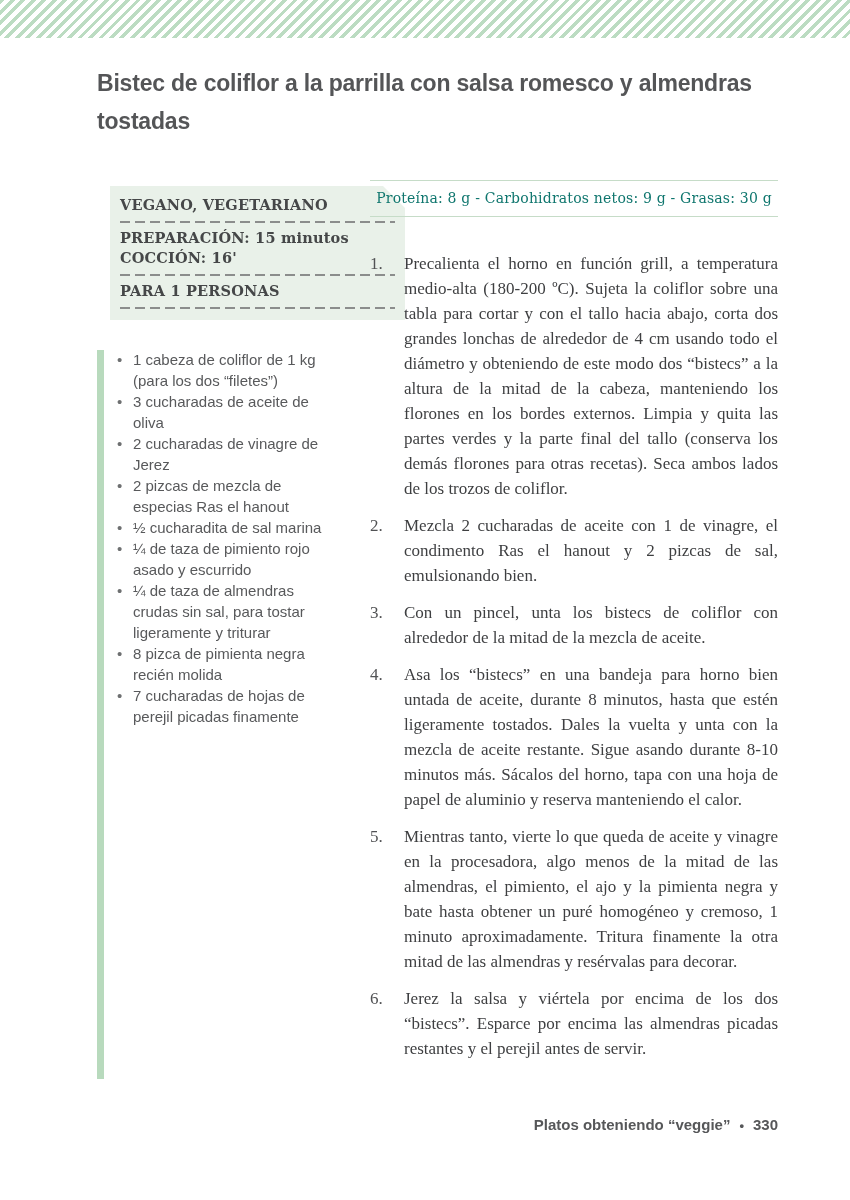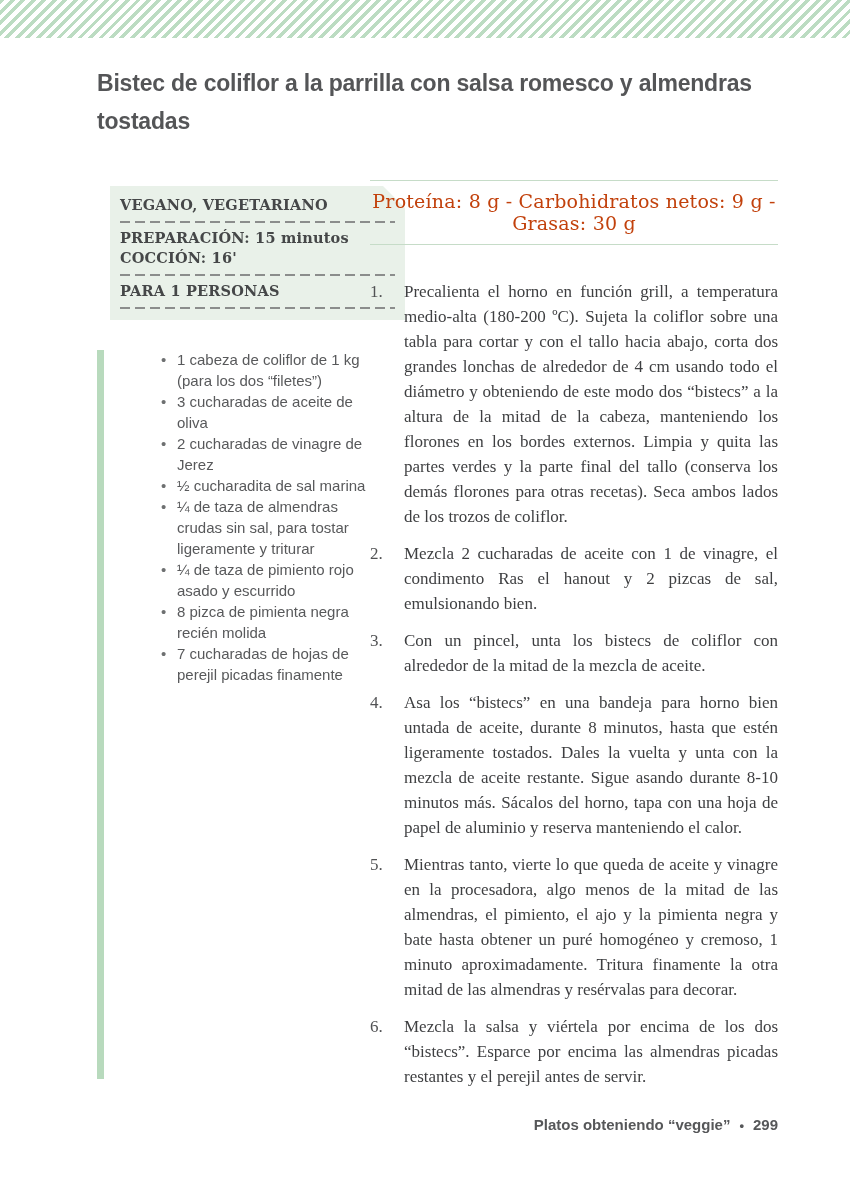--- a/index.html
+++ b/index.html
@@ -56,39 +56,38 @@
   
   .green-bar{
     position:absolute;left:97px;top:350px;width:7px;height:729px;
     background:var(--bar_green);
   }
   .ingredients-list{
     position:absolute;left:104px;top:349px;width:234px;
     list-style:none;
     font-size:15px;line-height:21px;
     color:var(--ingredient_text);
-    margin-left:44px;
   }
   .ingredients-list li{
     position:relative;padding-left:29px;
   }
   .ingredients-list li::before{
     content:"•";
     position:absolute;left:13px;top:0;
     color:#6e7071;
   }
   
   .main-col{position:absolute;left:370px;top:180px;width:408px;}
   .nutrition-banner{
     border-top:1px solid var(--rule_green);
     border-bottom:1px solid var(--rule_green);
     padding:9px 0 10px 0;
     text-align:center;
     font-family:"DejaVu Serif",serif;
-    font-size:19px;color:#c2410c;letter-spacing:0.2px;
+    font-size:14px;color:#0f766e;letter-spacing:0.2px;
   }
   .steps-list{
     margin-top:34px;list-style:none;
     font-family:"Liberation Serif",serif;
     font-size:17px;line-height:25px;
     color:var(--step_text);
   }
   .steps-list li{display:flex;margin-bottom:12px;}
   .step-number{width:34px;flex-shrink:0;color:#515254;}
   .step-text{flex:1;text-align:justify;text-justify:inter-word;}
@@ -118,23 +117,24 @@
     <div class="info-line">PARA 1 PERSONAS</div>
     <div class="dash-rule"></div>
   </div>
 
   <div class="green-bar"></div>
 
   <ul class="ingredients-list">
     <li>1 cabeza de coliflor de 1 kg (para los dos “filetes”)</li>
     <li>3 cucharadas de aceite de oliva</li>
     <li>2 cucharadas de vinagre de Jerez</li>
+    <li>2 pizcas de mezcla de especias Ras el hanout</li>
     <li>½ cucharadita de sal marina</li>
+    <li>¼ de taza de pimiento rojo asado y escurrido</li>
     <li>¼ de taza de almendras crudas sin sal, para tostar ligeramente y triturar</li>
-    <li>¼ de taza de pimiento rojo asado y escurrido</li>
     <li>8 pizca de pimienta negra recién molida</li>
     <li>7 cucharadas de hojas de perejil picadas finamente</li>
   </ul>
 
   <div class="main-col">
     <div class="nutrition-banner">Proteína: 8 g - Carbohidratos netos: 9 g - Grasas: 30 g</div>
 
     <ol class="steps-list">
       <li>
           <span class="step-number">1.</span>
@@ -151,22 +151,22 @@
       <li>
           <span class="step-number">4.</span>
           <span class="step-text">Asa los “bistecs” en una bandeja para horno bien untada de aceite, durante 8 minutos, hasta que estén ligeramente tostados. Dales la vuelta y unta con la mezcla de aceite restante. Sigue asando durante 8-10 minutos más. Sácalos del horno, tapa con una hoja de papel de aluminio y reserva manteniendo el calor.</span>
         </li>
       <li>
           <span class="step-number">5.</span>
           <span class="step-text">Mientras tanto, vierte lo que queda de aceite y vinagre en la procesadora, algo menos de la mitad de las almendras, el pimiento, el ajo y la pimienta negra y bate hasta obtener un puré homogéneo y cremoso, 1 minuto aproximadamente. Tritura finamente la otra mitad de las almendras y resérvalas para decorar.</span>
         </li>
       <li>
           <span class="step-number">6.</span>
-          <span class="step-text">Mezcla la salsa y viértela por encima de los dos “bistecs”. Esparce por encima las almendras picadas restantes y el perejil antes de servir.</span>
+          <span class="step-text">Jerez la salsa y viértela por encima de los dos “bistecs”. Esparce por encima las almendras picadas restantes y el perejil antes de servir.</span>
         </li>
     </ol>
   </div>
 
   <div class="page-footer">
-    <span>Platos obteniendo “veggie”</span><span class="dot">•</span><span>299</span>
+    <span>Platos obteniendo “veggie”</span><span class="dot">•</span><span>330</span>
   </div>
 
 </div>
 
 </body></html>

